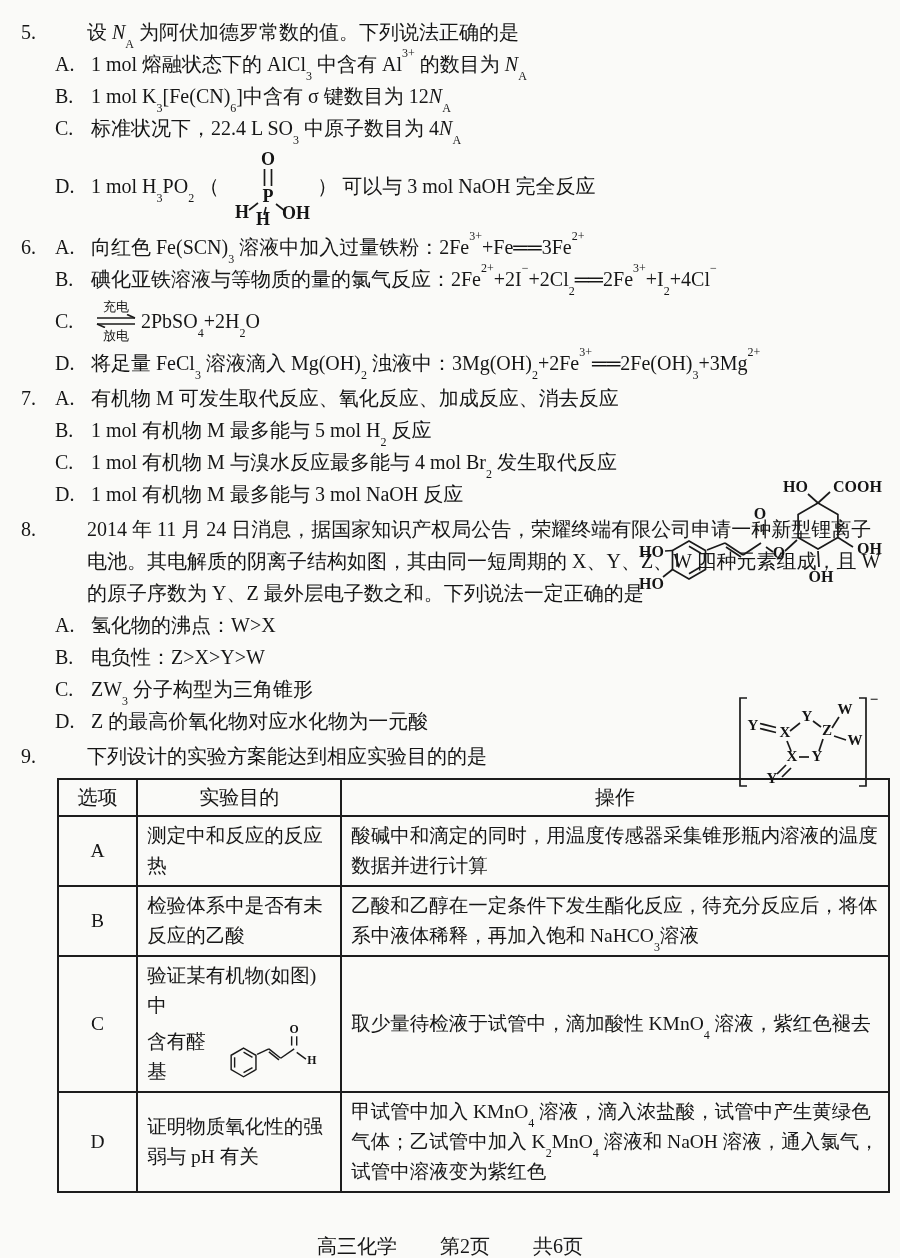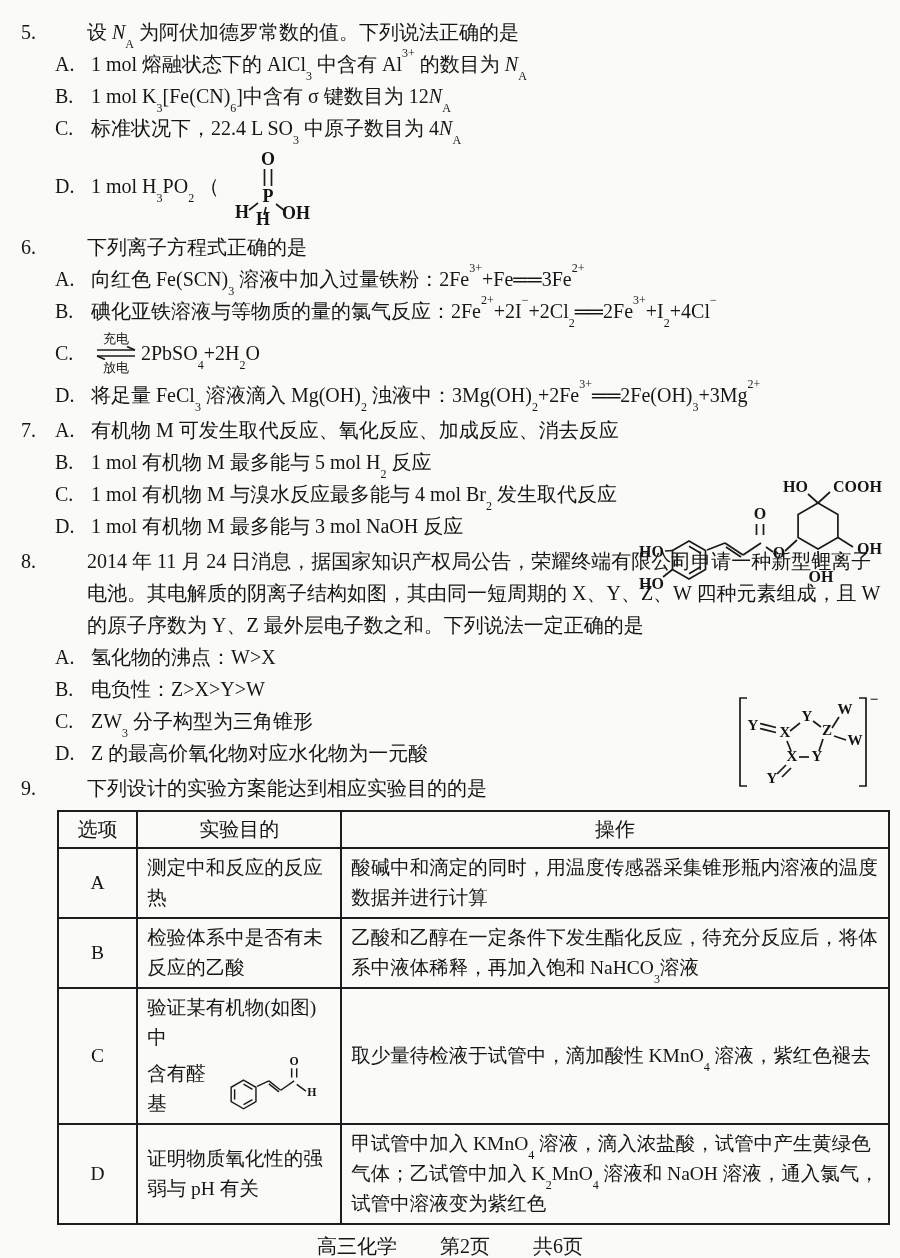--- a/index.html
+++ b/index.html
@@ -68,26 +68,26 @@
           <line x1="42.5" y1="24" x2="42.5" y2="41"></line>
           <line x1="49.5" y1="24" x2="49.5" y2="41"></line>
           <text x="46" y="57" font-size="18" text-anchor="middle">P</text>
           <line x1="36" y1="58" x2="27" y2="65"></line>
           <text x="20" y="73" font-size="18" text-anchor="middle">H</text>
           <line x1="44" y1="62" x2="42" y2="70"></line>
           <text x="41" y="80" font-size="18" text-anchor="middle">H</text>
           <line x1="54" y1="59" x2="63" y2="66"></line>
           <text x="74" y="74" font-size="18" text-anchor="middle">OH</text>
         </svg>
+        <span>） 可以与 3 mol NaOH 完全反应</span>
       </div>
     </div>
 
     <div class="q">
       <span class="qnum">6.</span>
-      <div class="stem">下列离子方程式正确的是</div>
       <div class="opt">
         <span class="letter">A.</span>
         <span class="otext">向红色 Fe(SCN)<sub>3</sub> 溶液中加入过量铁粉：2Fe<sup>3+</sup>+Fe══3Fe<sup>2+</sup></span>
       </div>
       <div class="opt">
         <span class="letter">B.</span>
         <span class="otext">碘化亚铁溶液与等物质的量的氯气反应：2Fe<sup>2+</sup>+2I<sup>−</sup>+2Cl<sub>2</sub>══2Fe<sup>3+</sup>+I<sub>2</sub>+4Cl<sup>−</sup></span>
       </div>
       <div class="opt opt-center opt-c6">
         <span class="letter">C.</span>

